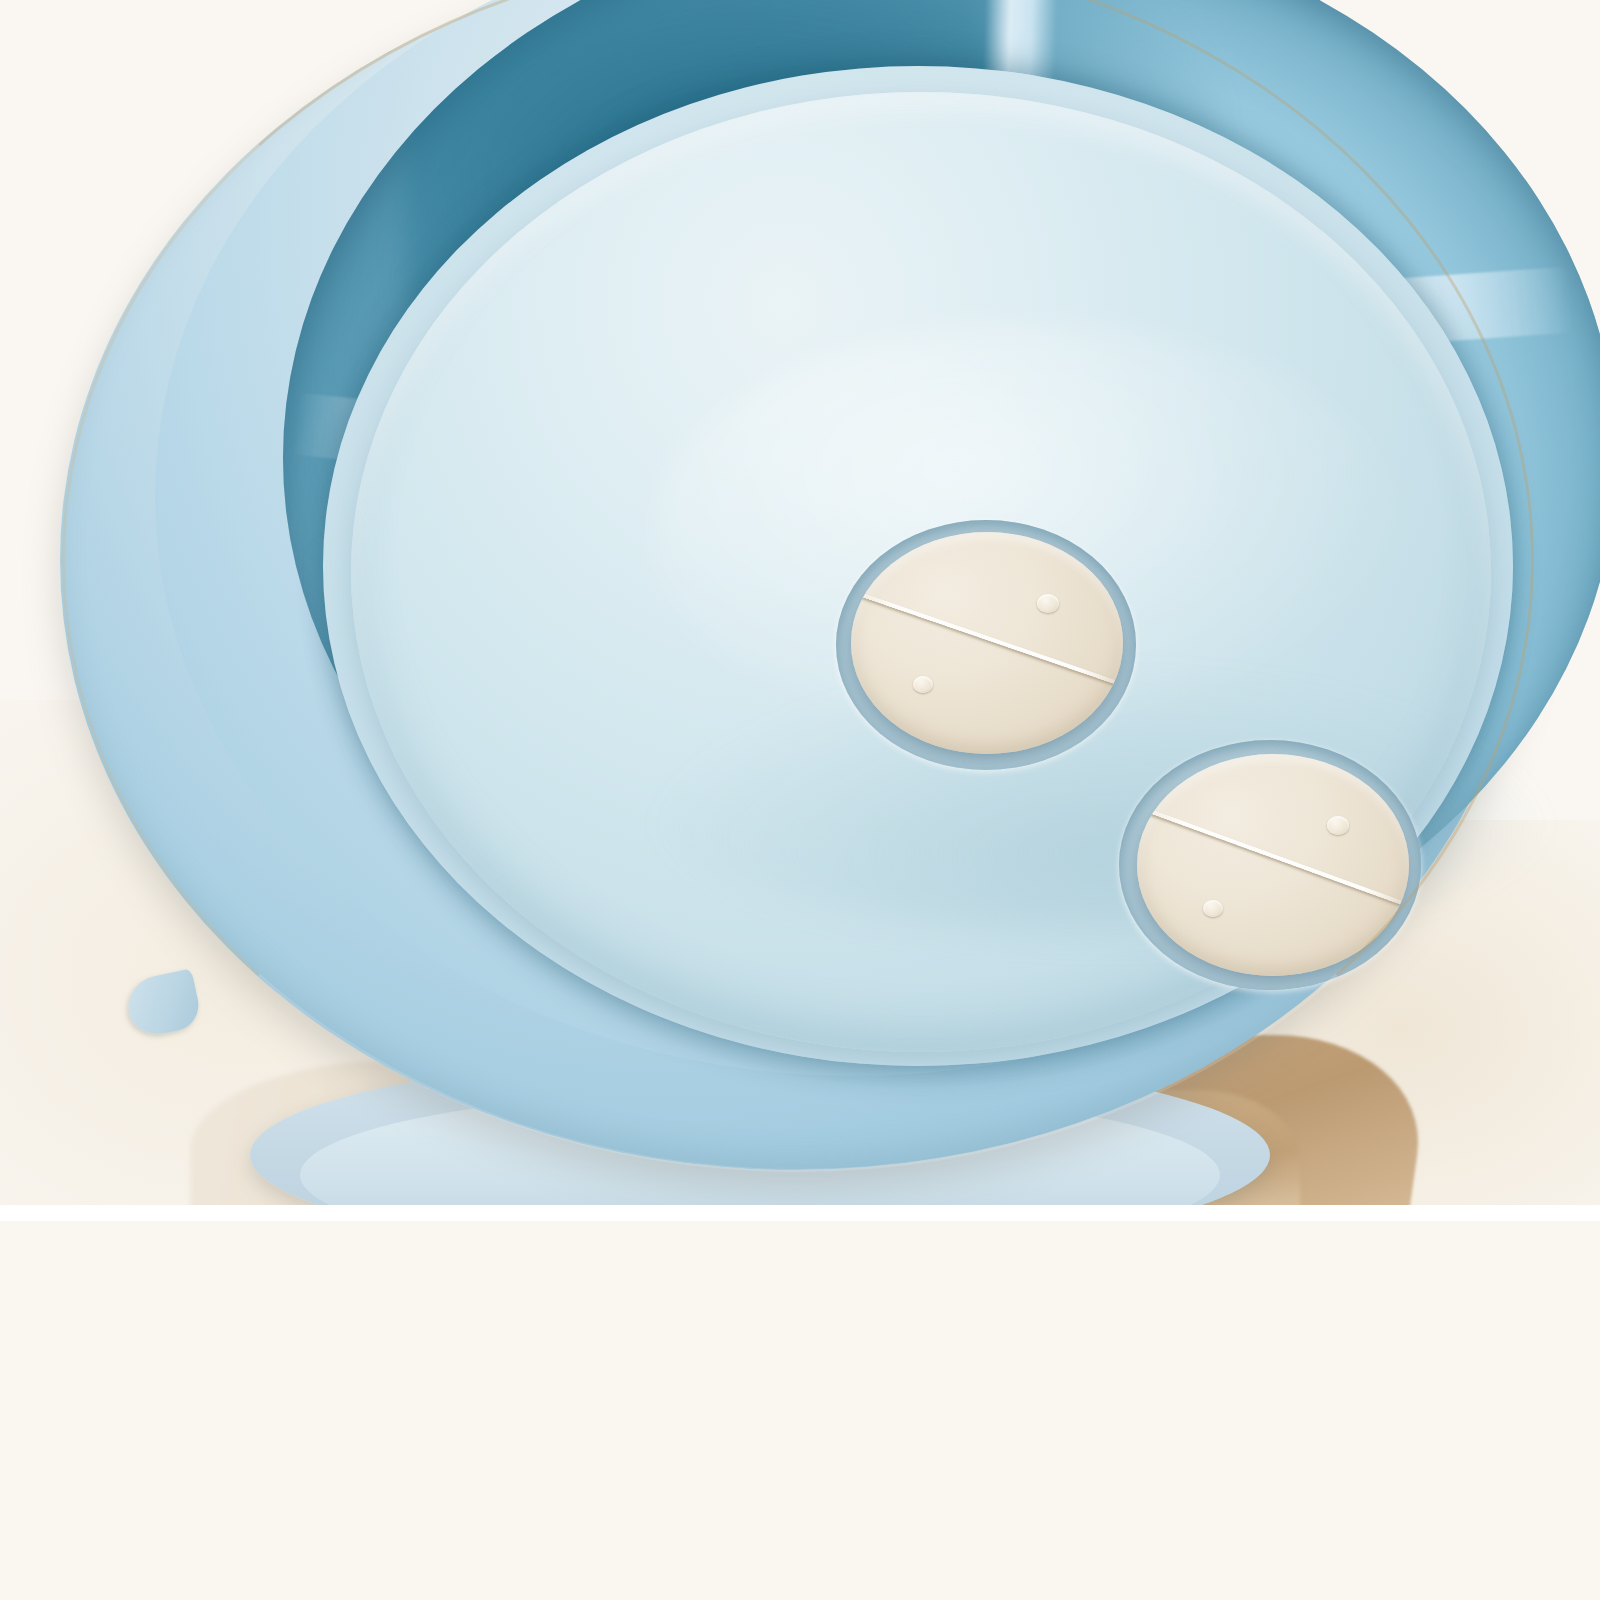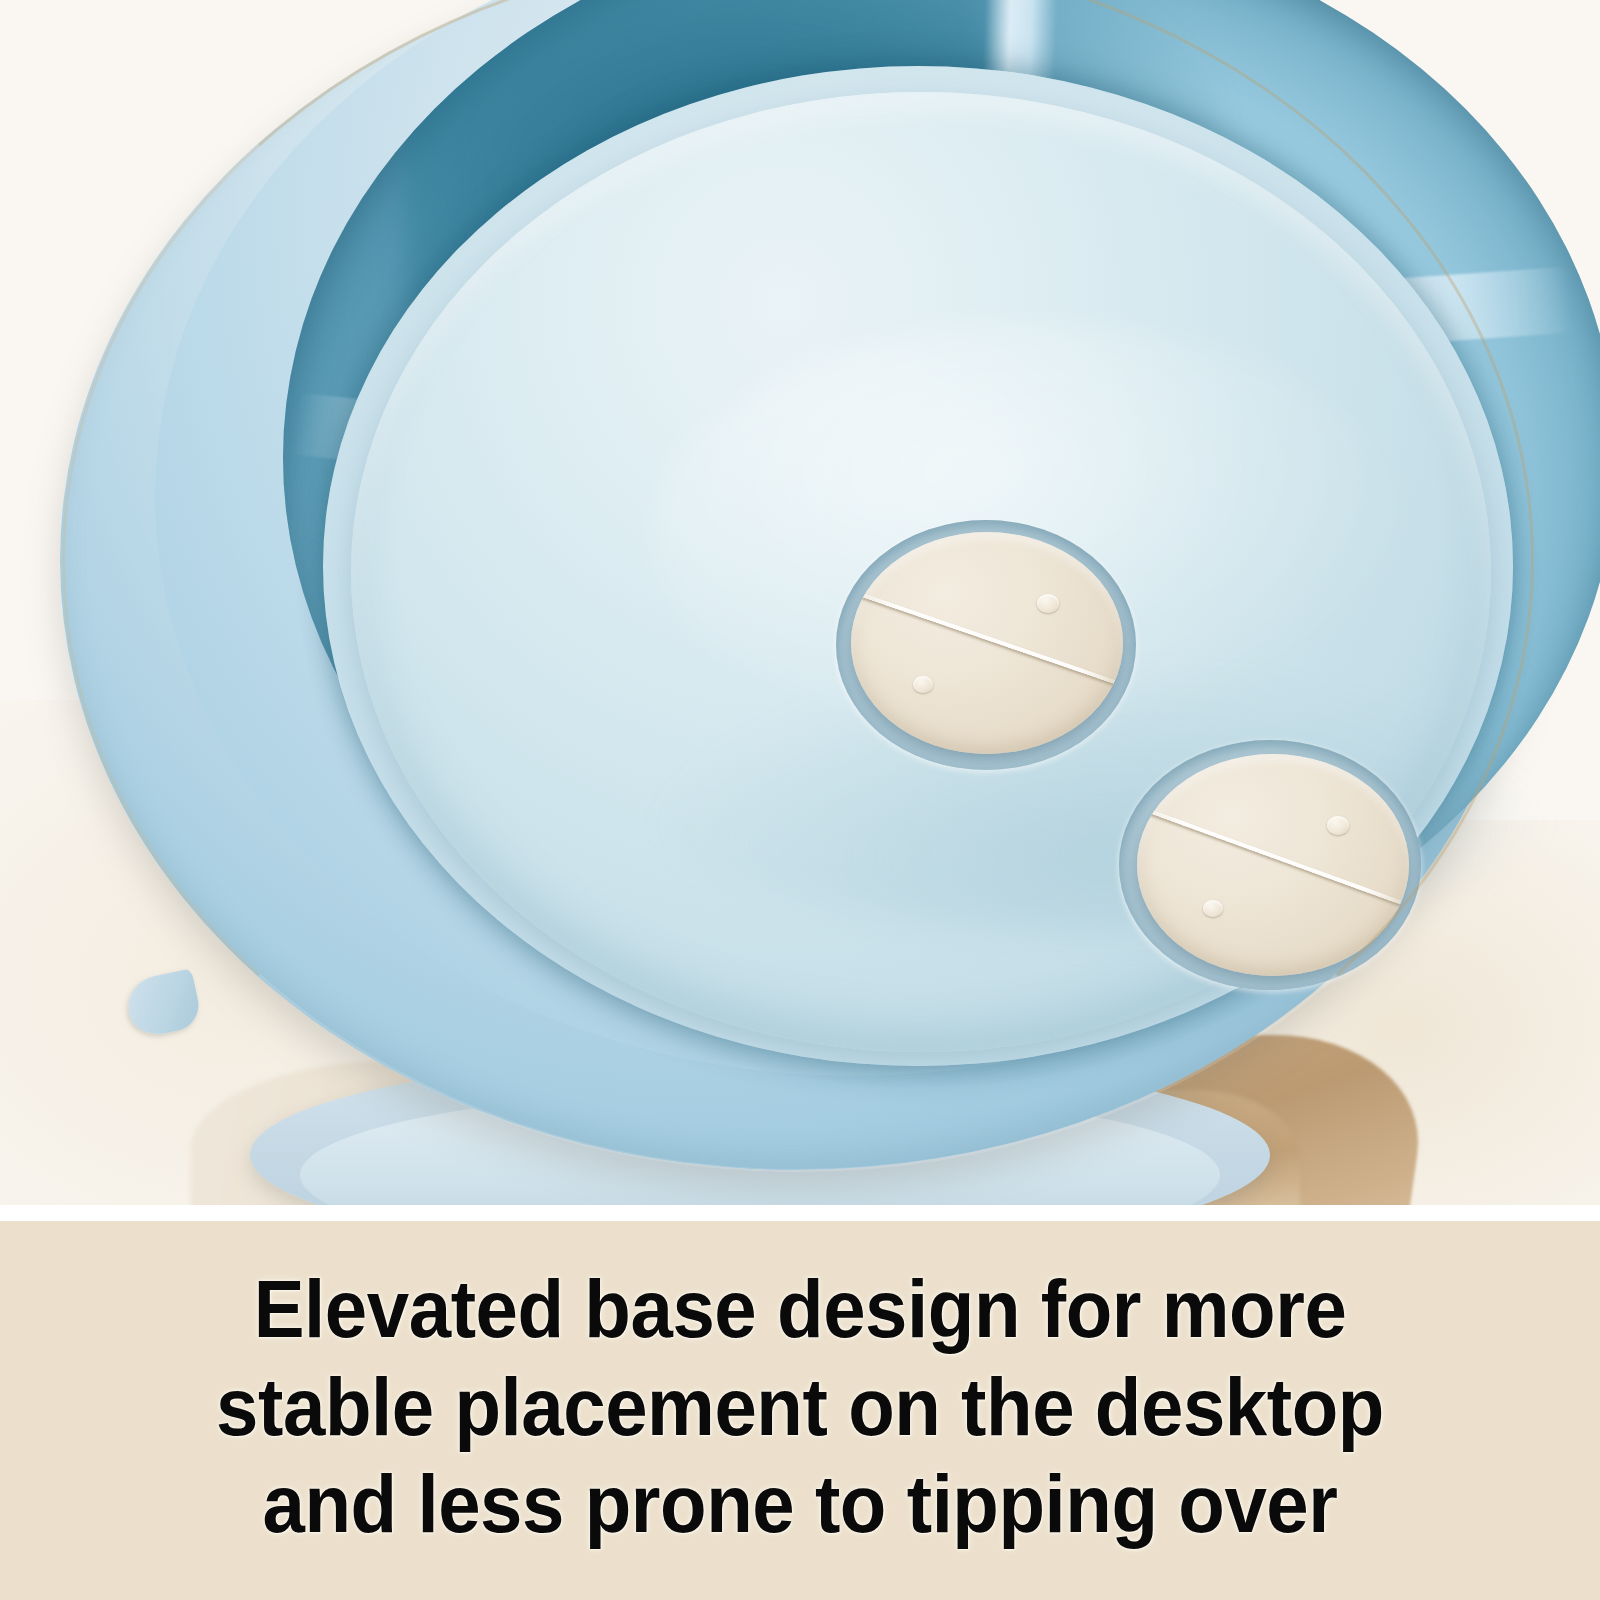--- a/index.html
+++ b/index.html
@@ -374,19 +374,14 @@
       </div>
     </div>
 
     <div class="rim-hilite"></div>
     <div class="side-tab"></div>
 
   </div>
 
   <div id="caption-divider"></div>
 
-  <div id="caption">
-    <span class="cap-line">Elevated base design for more</span>
-    <span class="cap-line">stable placement on the desktop</span>
-    <span class="cap-line">and less prone to tipping over</span>
-  </div>
 
 </div>
 
 </body></html>

